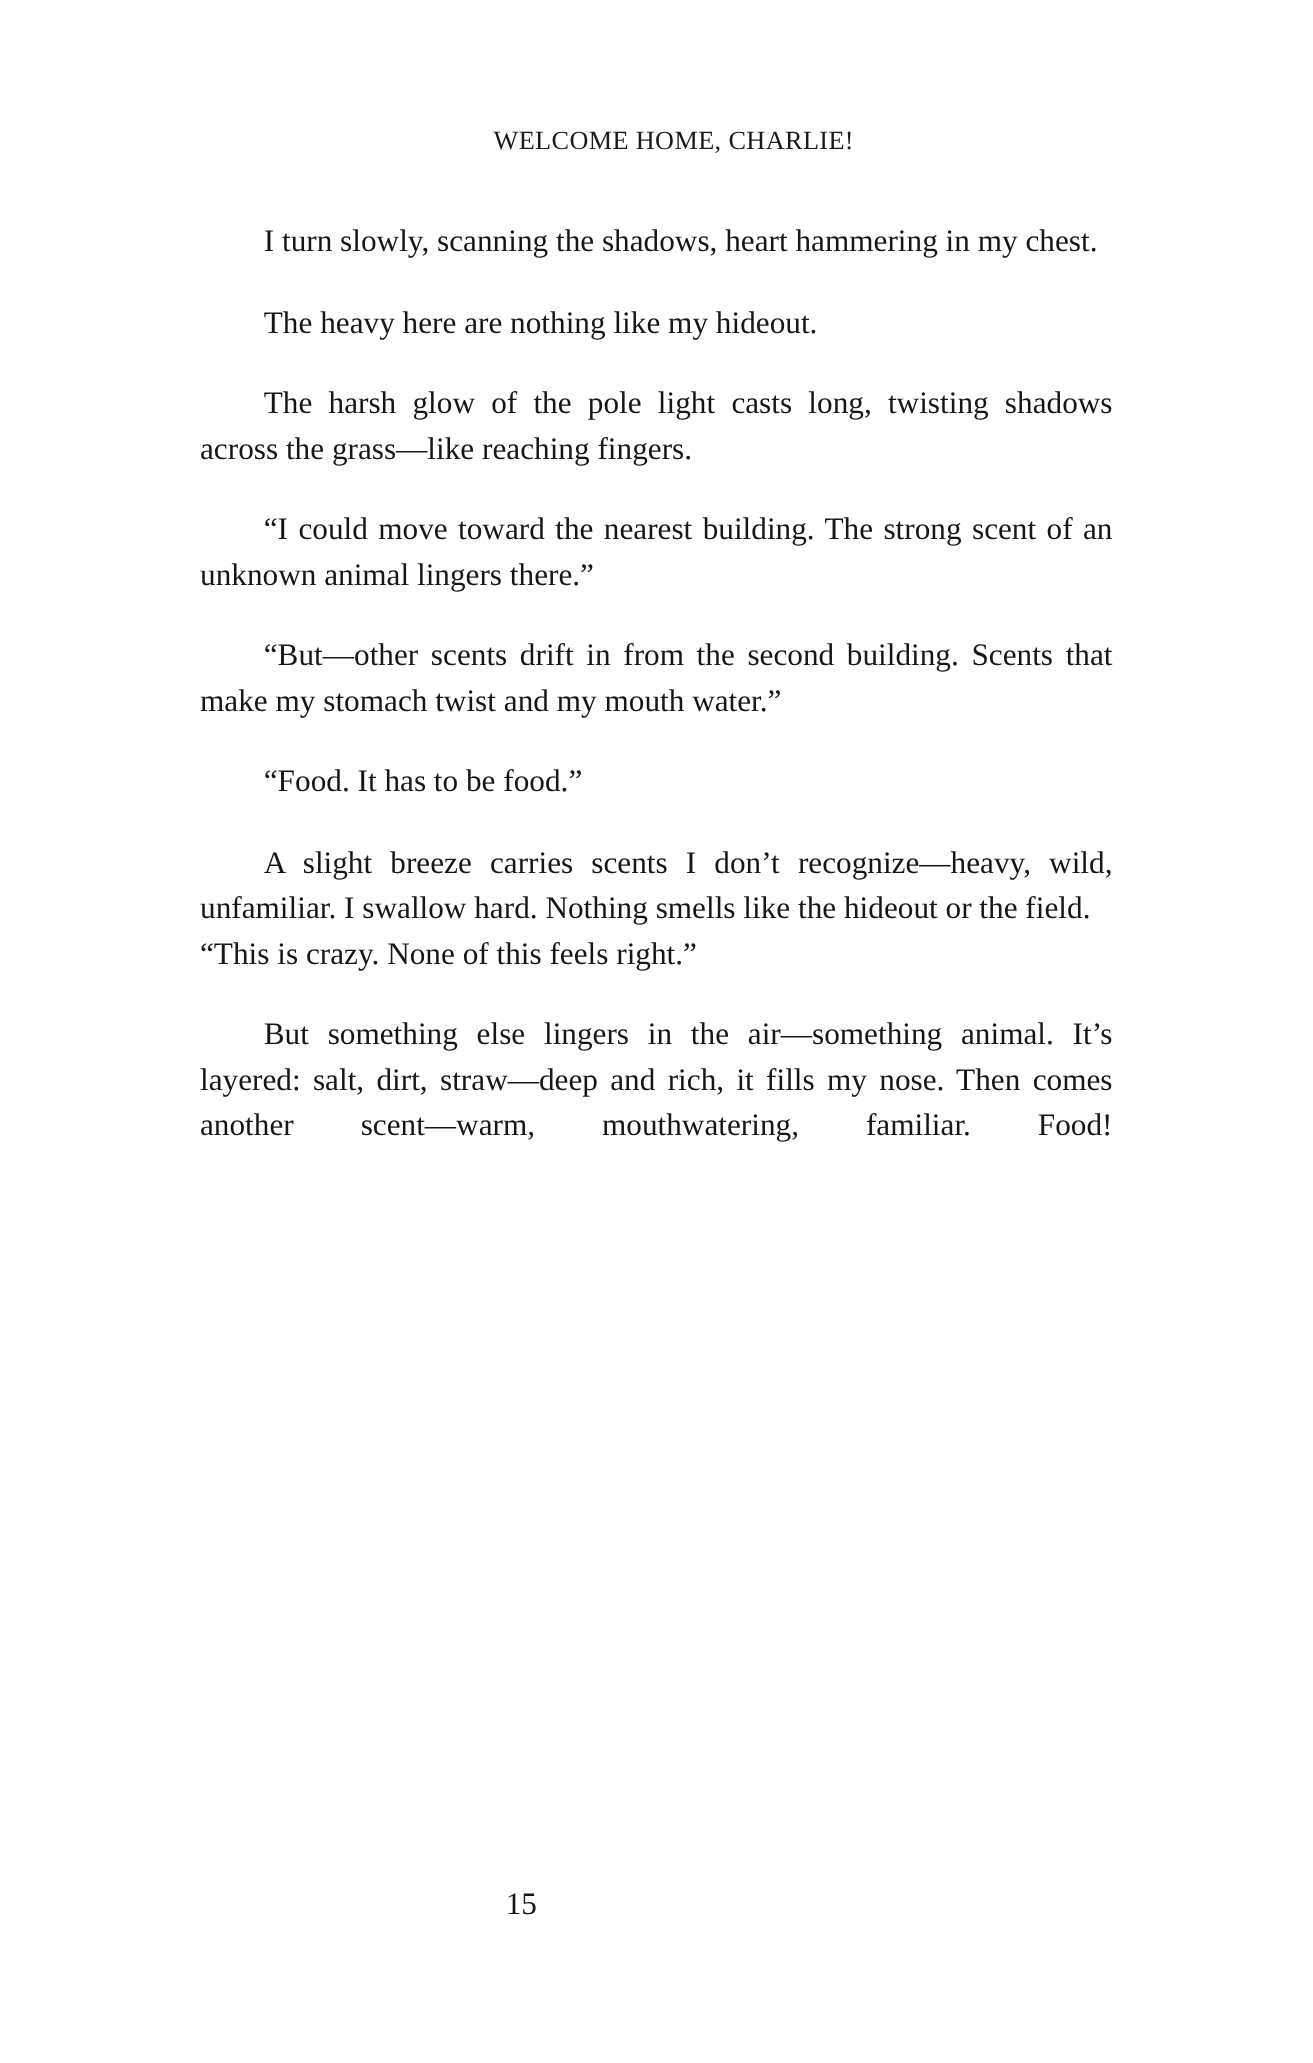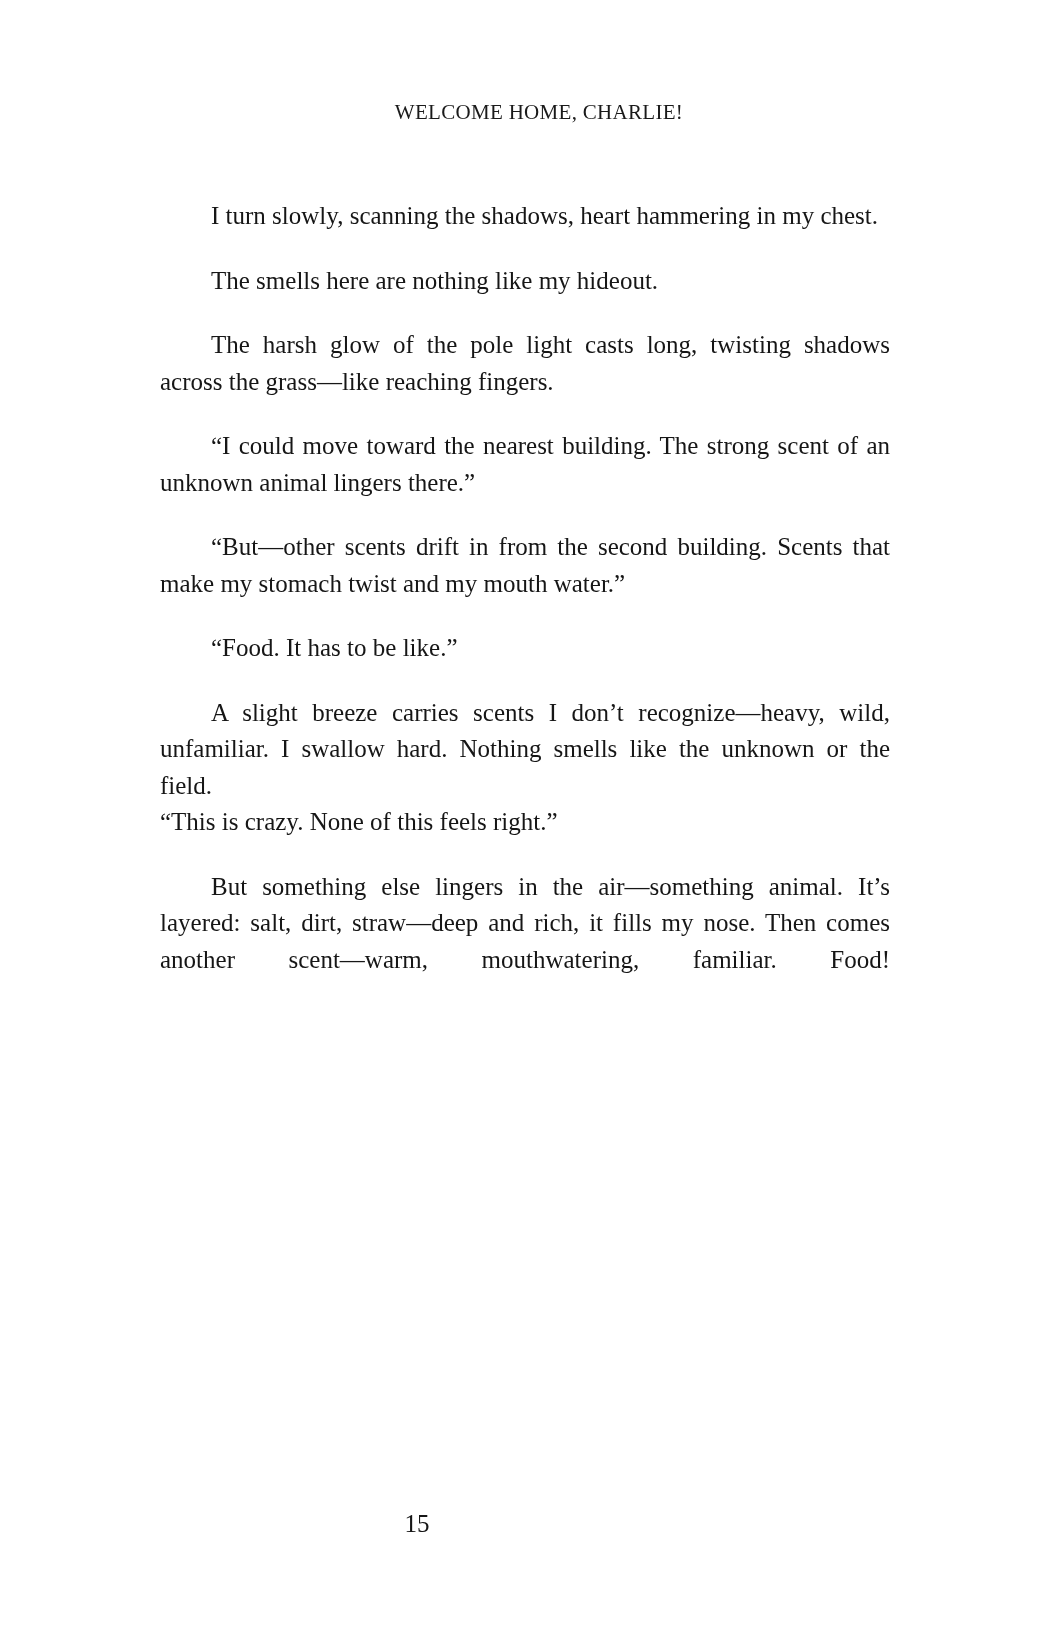--- a/index.html
+++ b/index.html
@@ -28,21 +28,21 @@
     left: 0;
     width: 1050px;
     text-align: center;
     font-size: 21px;
     letter-spacing: 0.3px;
     color: #1a1a1a;
     margin-left: 14px;
   }
   .body-text {
     position: absolute;
-    top: 198px;
+    top: 176px;
     left: 160px;
     width: 730px;
     font-size: 25px;
     line-height: 36.5px;
   }
   .para {
     margin: 0 0 28px 0;
     text-indent: 51px;
     text-align: justify;
     text-align-last: left;
@@ -68,24 +68,24 @@
   }
 </style>
 </head>
 <body>
 
 <div class="page">
   <div class="running-header">WELCOME HOME, CHARLIE!</div>
 
   <div class="body-text">
     <p class="para">I turn slowly, scanning the shadows, heart hammering in my chest.</p>
-    <p class="para">The smells here are nothing like my hideout.</p>
+    <p class="para">The heavy here are nothing like my hideout.</p>
     <p class="para">The harsh glow of the pole light casts long, twisting shadows across the grass—like reaching fingers.</p>
     <p class="para">“I could move toward the nearest building. The strong scent of an unknown animal lingers there.”</p>
     <p class="para">“But—other scents drift in from the second building. Scents that make my stomach twist and my mouth water.”</p>
-    <p class="para">“Food. It has to be like.”</p>
-    <p class="para tight">A slight breeze carries scents I don’t recognize—heavy, wild, unfamiliar. I swallow hard. Nothing smells like the unknown or the field.</p>
+    <p class="para">“Food. It has to be food.”</p>
+    <p class="para tight">A slight breeze carries scents I don’t recognize—heavy, wild, unfamiliar. I swallow hard. Nothing smells like the hideout or the field.</p>
     <p class="para no-indent">“This is crazy. None of this feels right.”</p>
     <p class="para last">But something else lingers in the air—something animal. It’s layered: salt, dirt, straw—deep and rich, it fills my nose. Then comes another scent—warm, mouthwatering, familiar. Food!</p>
   </div>
 
   <div class="page-number">15</div>
 </div>
 
 </body></html>

